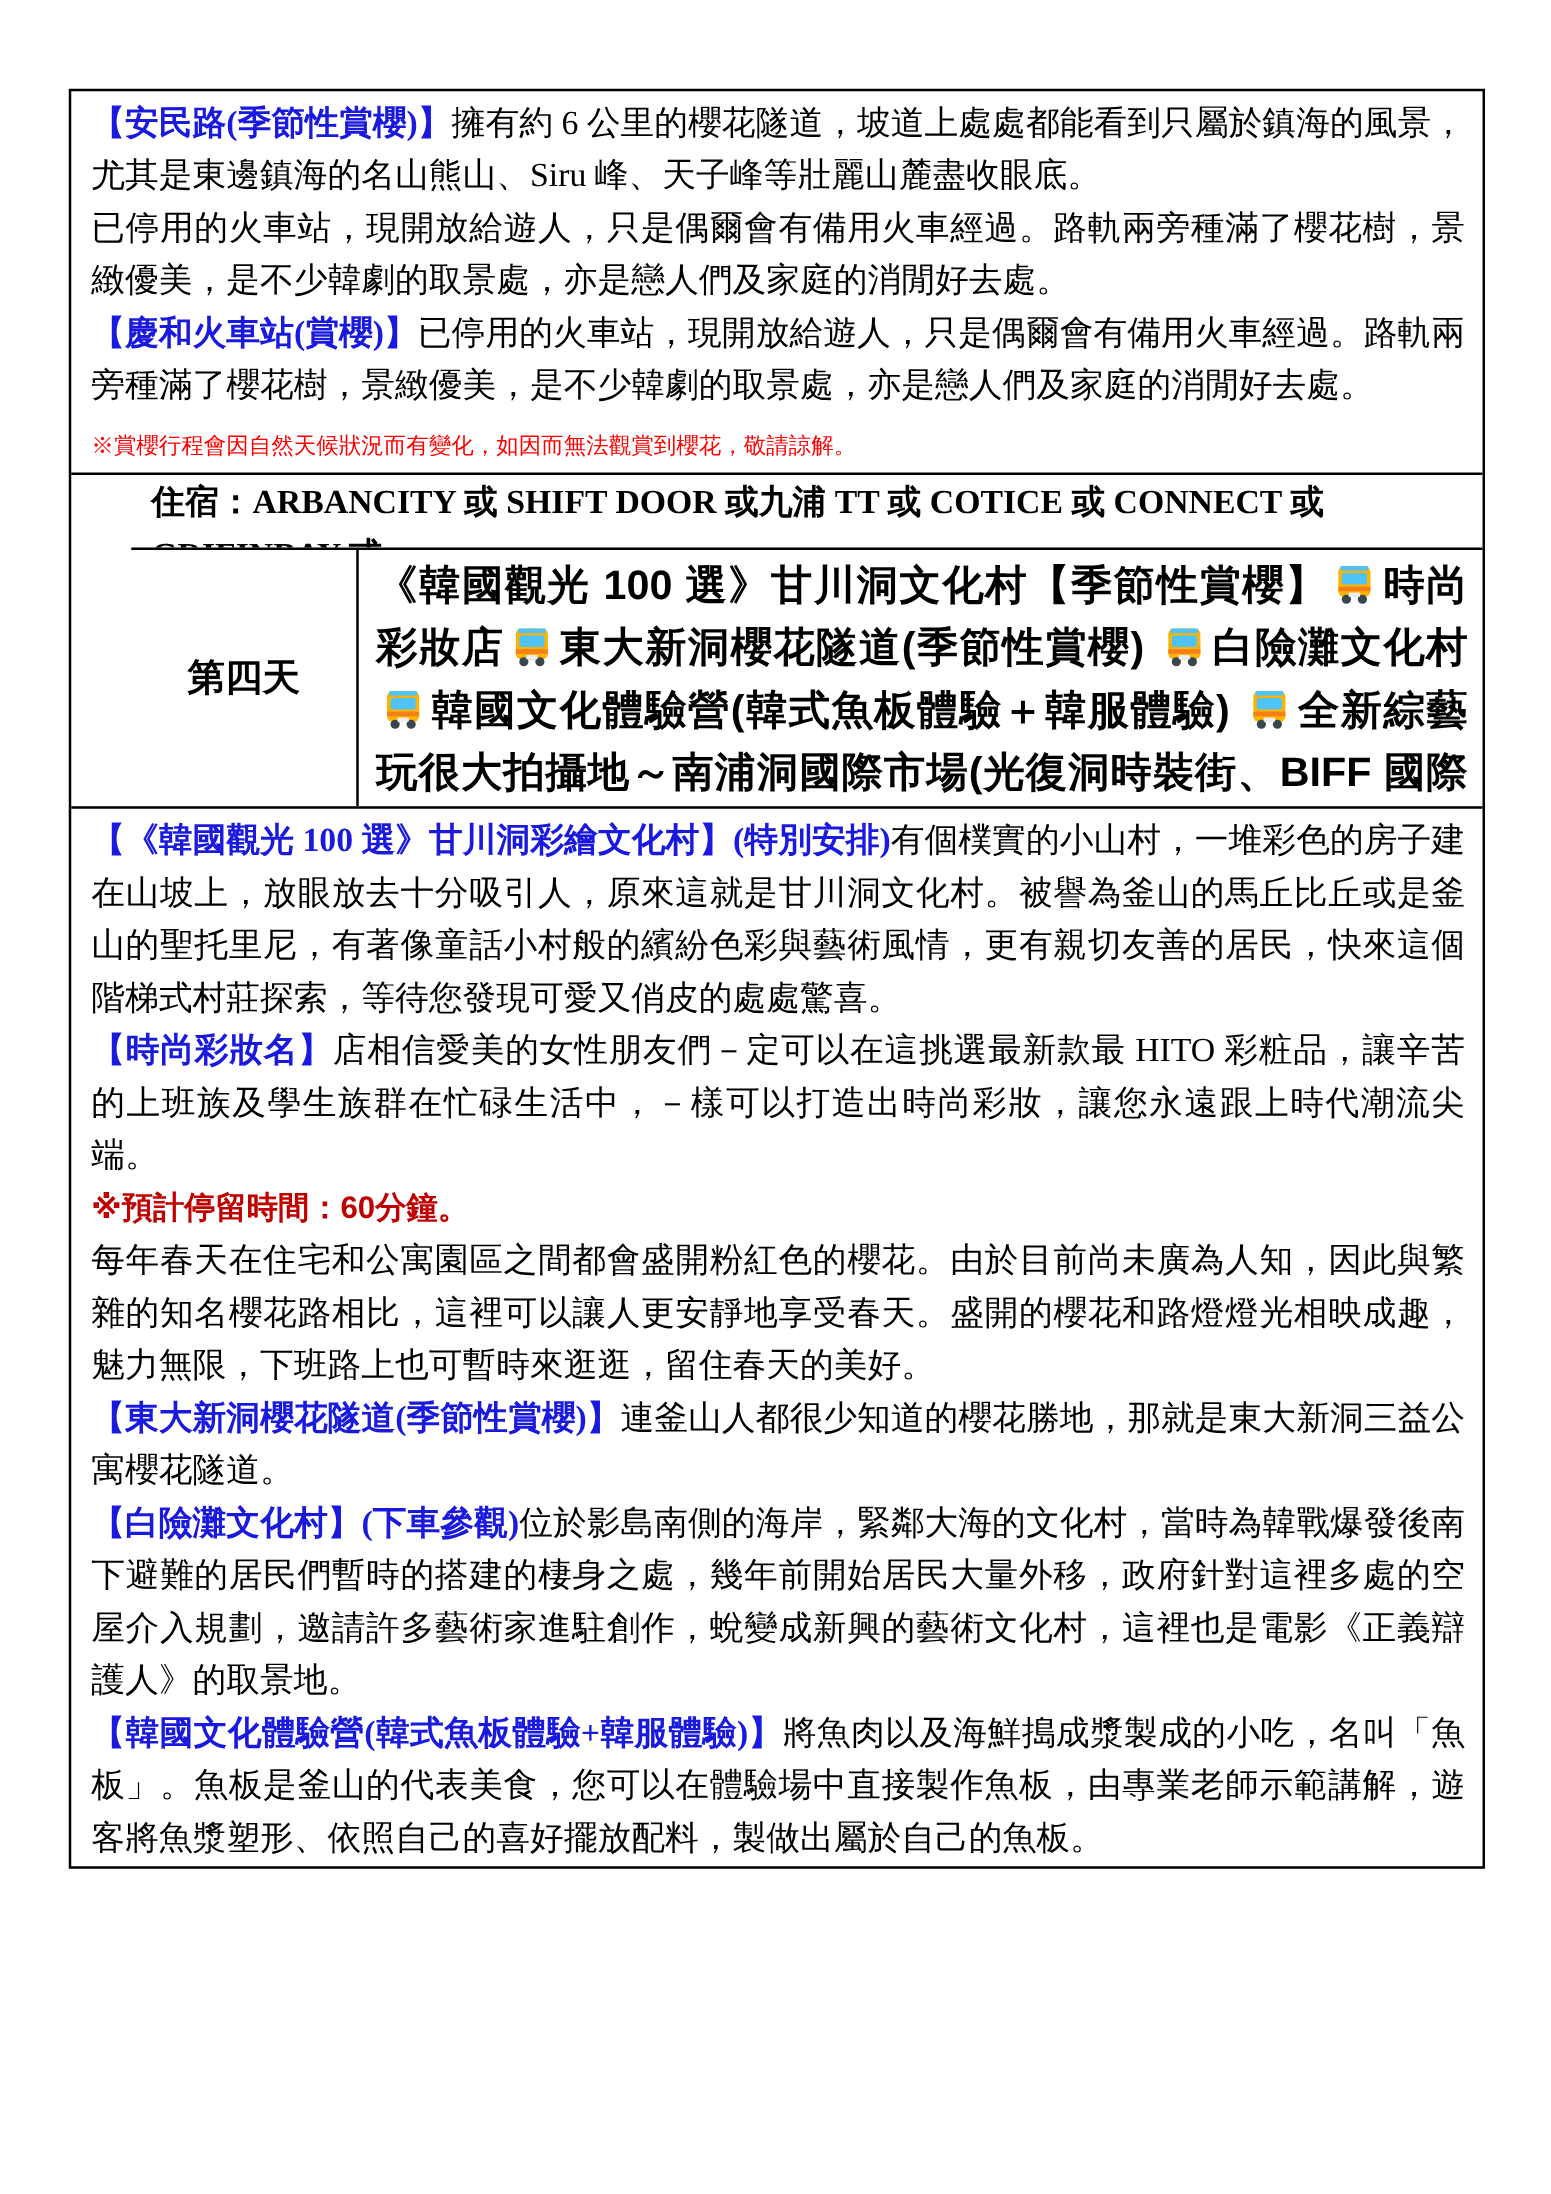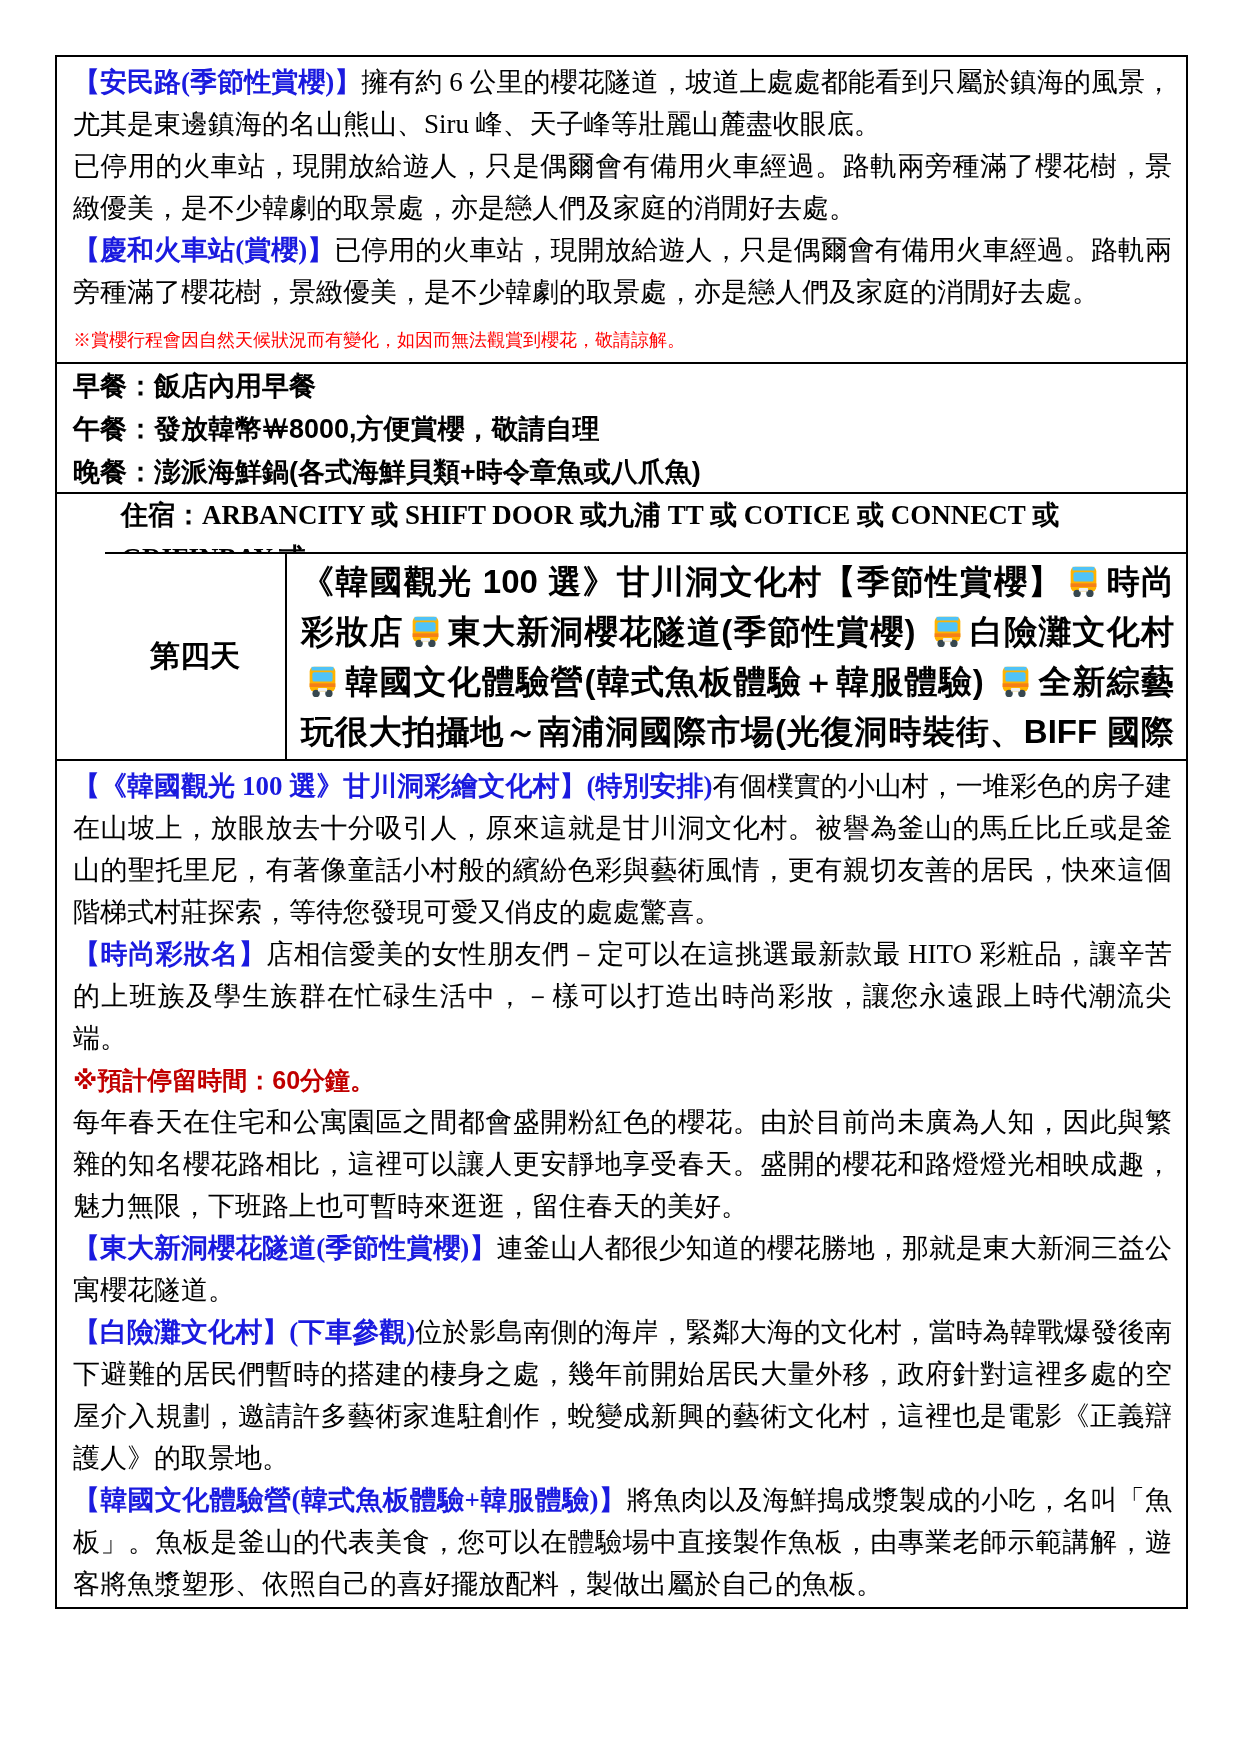--- a/index.html
+++ b/index.html
@@ -6,21 +6,21 @@
     --blue:#1A1ADF; --red:#FF0000; --maroon:#C00000; --ink:#000000; --paper:#ffffff;
   }
   html,body{margin:0;padding:0;}
   body{background:#888;}
   .page{
     position:relative;width:1241px;height:1755px;background:var(--paper);
     font-family:"Liberation Serif","DejaVu Serif",serif;color:var(--ink);
     overflow:hidden;
   }
   .doc{
-    position:absolute;left:55px;top:55px;width:1133px;
+    position:absolute;left:55px;top:71px;width:1133px;
     border:2px solid var(--ink);
     box-sizing:border-box;
   }
   .row{
     box-sizing:border-box;overflow:hidden;
     border-bottom:2px solid var(--ink);
     padding:4px 14px 0 16px;
   }
   .row:last-child{border-bottom:none;}
   .r-intro{height:307px;}
@@ -62,25 +62,20 @@
   <div class="doc">
 
     <section class="row r-intro" id="intro-section">
         <p class="para"><span class="hdr">【安民路(季節性賞櫻)】</span><span>擁有約 6 公里的櫻花隧道，坡道上處處都能看到只屬於鎮海的風景，尤其是東邊鎮海的名山熊山、Siru 峰、天子峰等壯麗山麓盡收眼底。</span></p>
         <p class="para"><span>已停用的火車站，現開放給遊人，只是偶爾會有備用火車經過。路軌兩旁種滿了櫻花樹，景緻優美，是不少韓劇的取景處，亦是戀人們及家庭的消閒好去處。</span></p>
         <p class="para"><span class="hdr">【慶和火車站(賞櫻)】</span><span>已停用的火車站，現開放給遊人，只是偶爾會有備用火車經過。路軌兩旁種滿了櫻花樹，景緻優美，是不少韓劇的取景處，亦是戀人們及家庭的消閒好去處。</span></p>
         <p class="warning">※賞櫻行程會因自然天候狀況而有變化，如因而無法觀賞到櫻花，敬請諒解。</p>
       </section>
 
 
-    <section class="row r-meals">
-      <p>早餐：飯店內用早餐</p>
-      <p>午餐：發放韓幣￦8000,方便賞櫻，敬請自理</p>
-      <p>晚餐：澎派海鮮鍋(各式海鮮貝類+時令章魚或八爪魚)</p>
-    </section>
 
     <section class="row r-stay">
       <p>住宿：ARBANCITY 或 SHIFT DOOR 或九浦  TT 或 COTICE 或 CONNECT 或 GRIFINBAY 或</p>
 
     </section>
 
     <section class="row r-day4">
       <div class="day-label">第四天</div>
       <div class="day-content" id="day4-content"><span>《韓國觀光 100 選》甘川洞文化村【季節性賞櫻】</span><span class="bus"><svg viewBox="0 0 36 36" xmlns="http://www.w3.org/2000/svg">
               <rect x="4" y="2" width="28" height="27" rx="5" fill="#FFB300"></rect>

